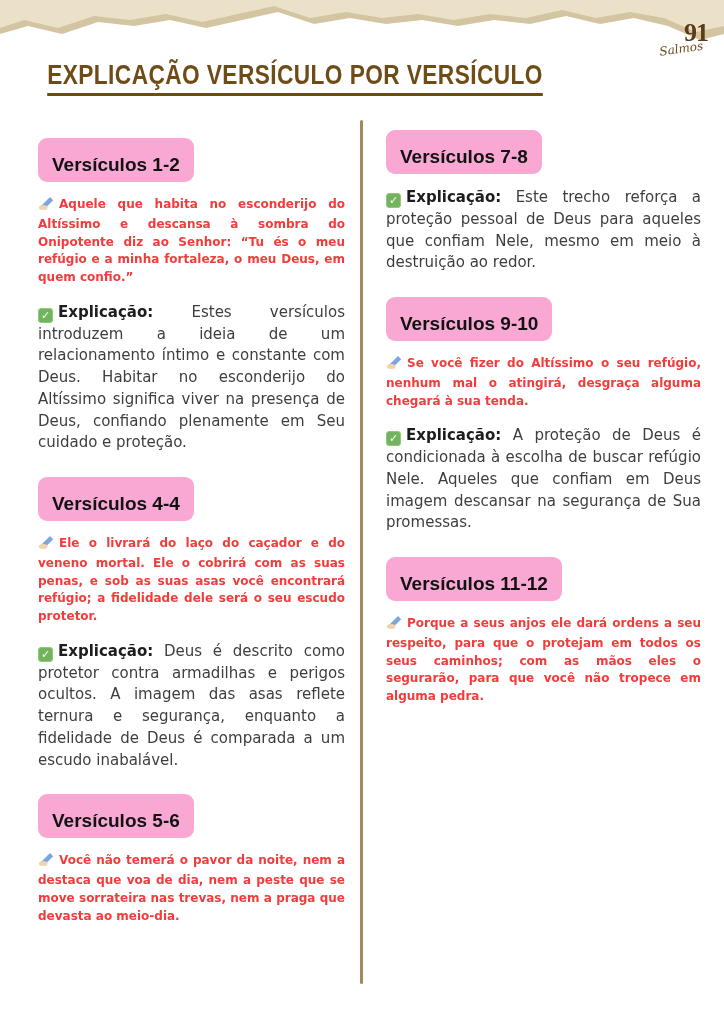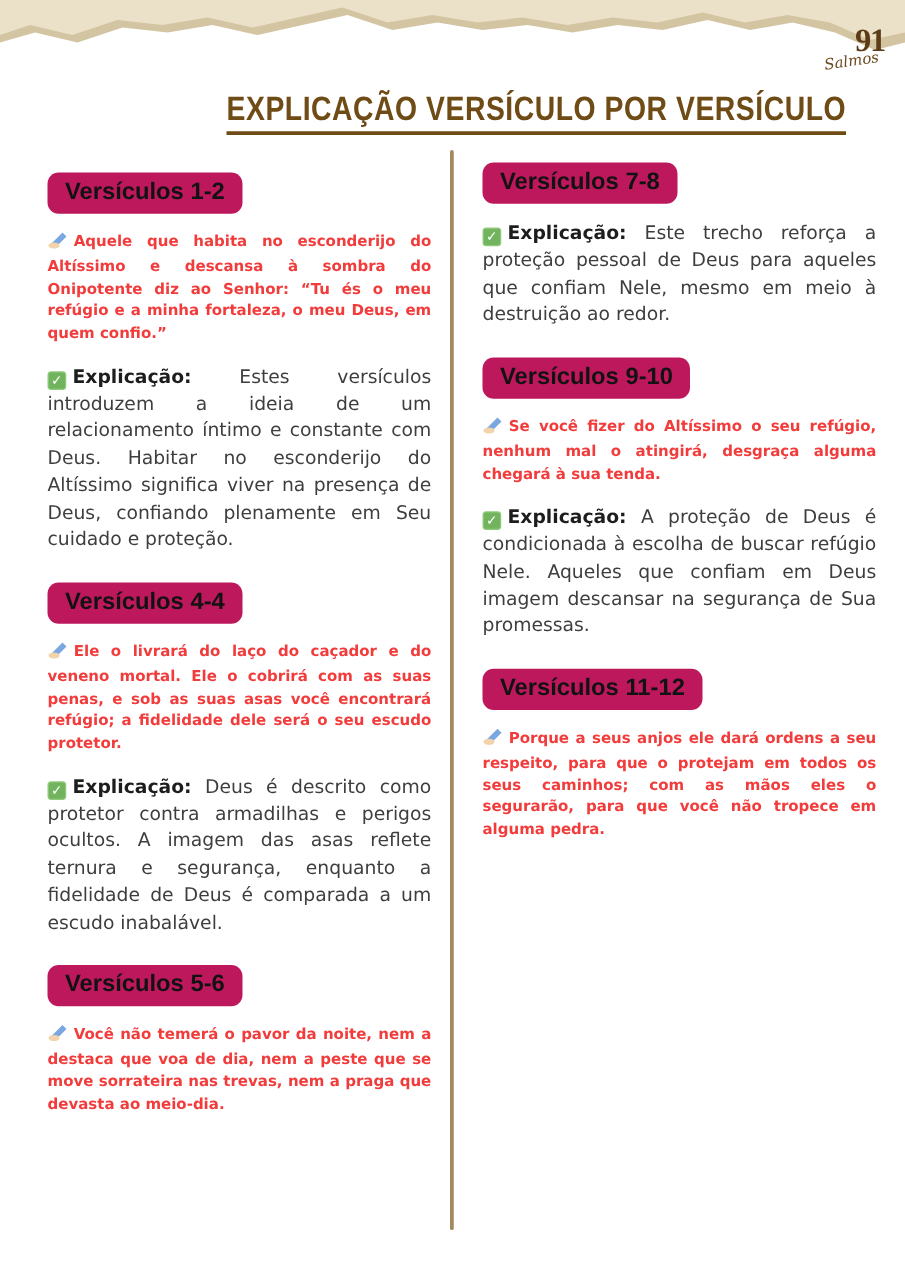--- a/index.html
+++ b/index.html
@@ -24,21 +24,21 @@
     font-weight: bold; font-size: 26px; color: #5c3b16; letter-spacing: -1px;
   }
   .logo-script {
     font-family: "DejaVu Serif", serif;
     font-style: italic; font-size: 12px; color: #6d4b22;
     transform: rotate(-8deg) translate(-4px, -7px);
     transform-origin: right center;
   }
 
   
-  .title-wrap { position: absolute; top: 72px; left: 0; right: 0; text-align: right; z-index: 2; }
+  .title-wrap { position: absolute; top: 60px; left: 0; right: 0; text-align: left; z-index: 2; }
   .title {
     display: inline-block;
     font-family: "Liberation Sans", sans-serif;
     font-weight: bold;
     font-size: 27px;
     color: #6f4c16;
     letter-spacing: 0.5px;
     border-bottom: 3px solid #6f4c16;
     padding-bottom: 2px;
     transform: scaleX(0.84);
@@ -59,23 +59,23 @@
     display: flex; flex-direction: column;
     align-items: flex-start;
   }
   .col-left  { left: 38px;  top: 138px; width: 307px; }
   .col-right { left: 386px; top: 130px; width: 315px; }
   .col > :first-child { margin-top: 0; }
 
   
   .chip {
     display: inline-block;
-    background: #be185d;
+    background: #f9a8d4;
     border-radius: 9px;
-    padding: 5px 14px 6px;
+    padding: 16px 14px 6px;
     margin: 8px 0 13px;
     font-family: "Liberation Sans", sans-serif;
     font-weight: bold;
     font-size: 19px;
     color: #121212;
   }
   .mt-lg { }
 
   
   .quote {

